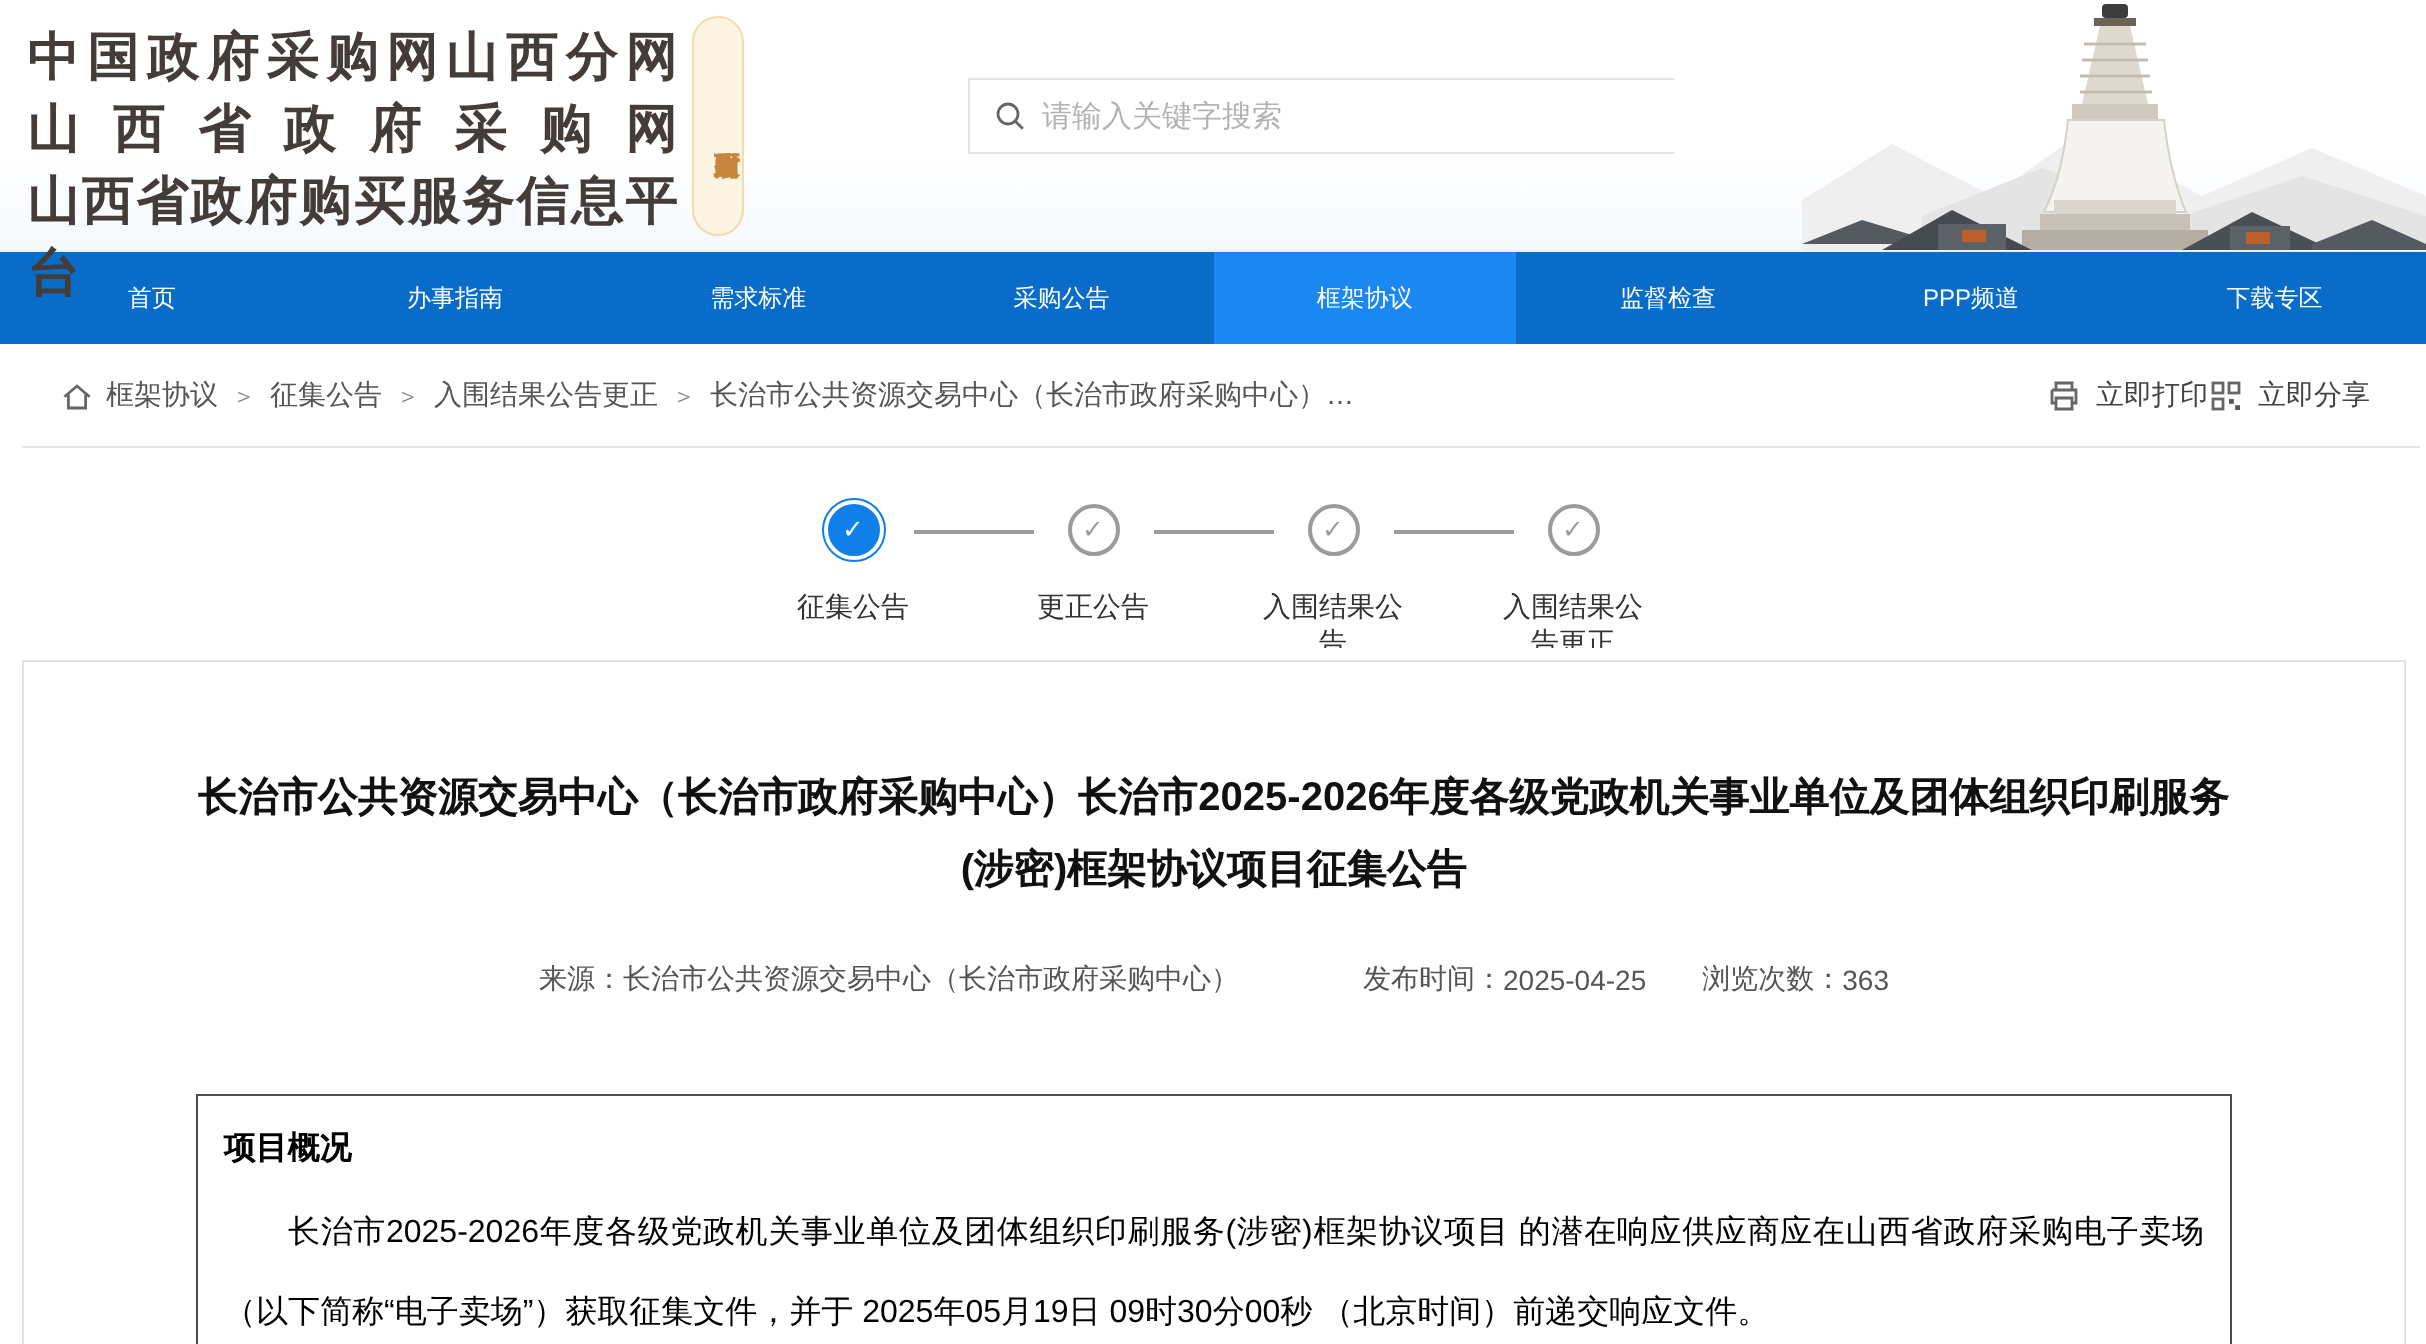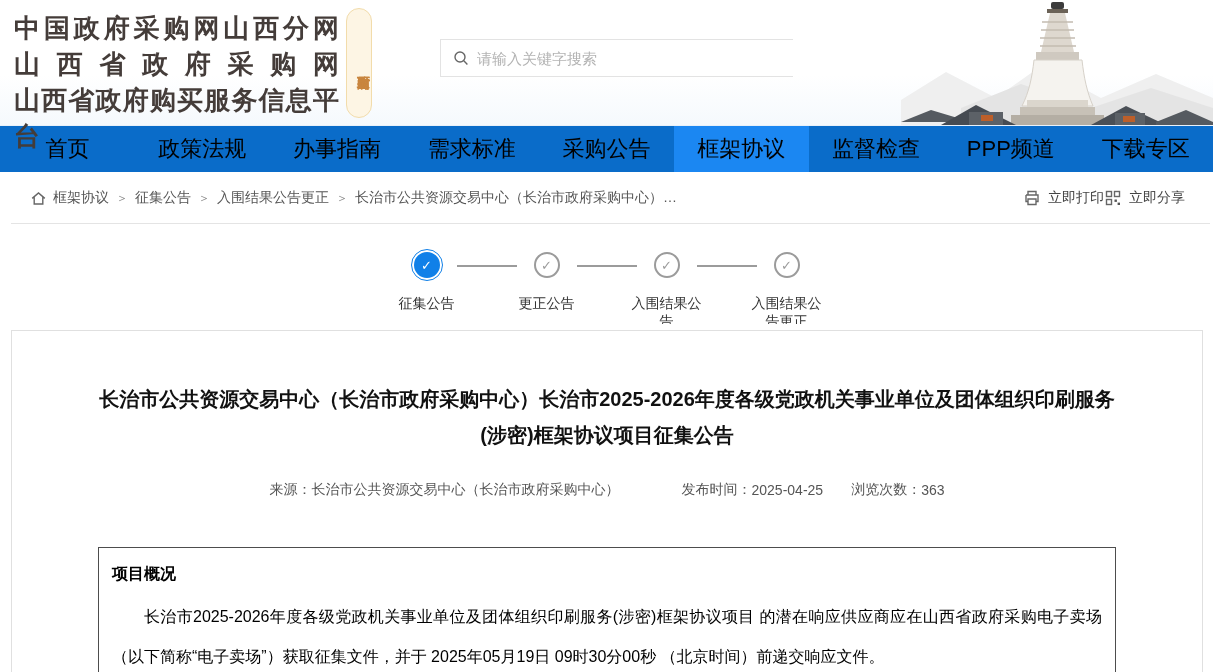--- a/index.html
+++ b/index.html
@@ -8,35 +8,35 @@
 
   
   .banner { position:relative; width:1213px; height:126px; background:linear-gradient(180deg,#ffffff 60%,#f5f9fd 100%); border-bottom:1px solid #e9f1f9; }
   .logo { position:absolute; left:14px; top:10px; width:326px; }
   .logo-line { width:326px; font-size:26px; font-weight:bold; color:#443c39; line-height:36px;
     text-align:justify; text-align-last:justify; letter-spacing:1px; }
   .seal { position:absolute; left:346px; top:8px; width:26px; height:110px;
     background:#fdf5e4; border:1px solid #f2dcab; border-radius:13px;
     color:#c9853e; font-size:13px; font-weight:bold; line-height:1.25;
     writing-mode:vertical-rl; text-orientation:upright; text-align:center; padding-top:6px; }
-  .search-wrap { position:absolute; left:440px; top:39px; display:flex; }
+  .search-wrap { position:absolute; left:484px; top:39px; display:flex; }
   .search-box { width:353px; height:38px; background:#fff; border:1px solid #e3e3e3; border-right:none;
     display:flex; align-items:center; padding-left:12px; }
   .search-box svg { flex:0 0 auto; }
   .search-input { border:none; outline:none; flex:1; height:34px; margin-left:8px; font-size:15px; color:#333;
     font-family:inherit; background:transparent; }
   .search-input::placeholder { color:#b3b3b3; }
   .search-btn { width:106px; height:38px; border:none; background:#1585f0; color:#fff; font-size:16px;
     cursor:pointer; font-family:inherit; }
   .pagoda { position:absolute; right:0; top:0; width:312px; height:125px; }
 
   
   .nav { display:flex; width:1213px; height:46px; background:#0a6cc9; }
   .nav-item { flex:1; display:flex; align-items:center; justify-content:center;
-    color:#000000; font-size:22px; cursor:pointer; }
+    color:#ffffff; font-size:12px; cursor:pointer; }
   .nav-item.active { background:#1b87f2; }
 
   
   .crumb-bar { position:relative; width:1213px; height:52px; background:#fff; display:flex; align-items:center;
     padding:0 30px; }
   .crumb-rule { position:absolute; left:11px; right:3px; bottom:0; height:1px; background:#e4e4e4; }
   .crumb-left { display:flex; align-items:center; color:#555; font-size:14px; white-space:nowrap; overflow:hidden; max-width:880px; }
   .crumb-left .home-ic { margin-right:6px; display:flex; }
   .crumb-sep { margin:0 7px; color:#888; font-size:12px; }
   .crumb-item { color:#555; cursor:pointer; }
@@ -109,21 +109,20 @@
       <path d="M190,125 L225,106 L265,125 Z" fill="#4a4f56"></path>
       <rect x="214" y="113" width="30" height="12" fill="#5c6167"></rect>
       <rect x="222" y="116" width="12" height="6" fill="#bd5f2a"></rect>
       <path d="M255,122 L285,110 L312,122 L312,125 L255,125 Z" fill="#555a60"></path>
     </g>
   </svg>
 </div>
 
 <div class="nav">
   <div class="nav-item">首页</div>
-  <div class="nav-item">政策法规</div>
   <div class="nav-item">办事指南</div>
   <div class="nav-item">需求标准</div>
   <div class="nav-item">采购公告</div>
   <div class="nav-item active">框架协议</div>
   <div class="nav-item">监督检查</div>
   <div class="nav-item">PPP频道</div>
   <div class="nav-item">下载专区</div>
 </div>
 
 <div class="crumb-bar">

